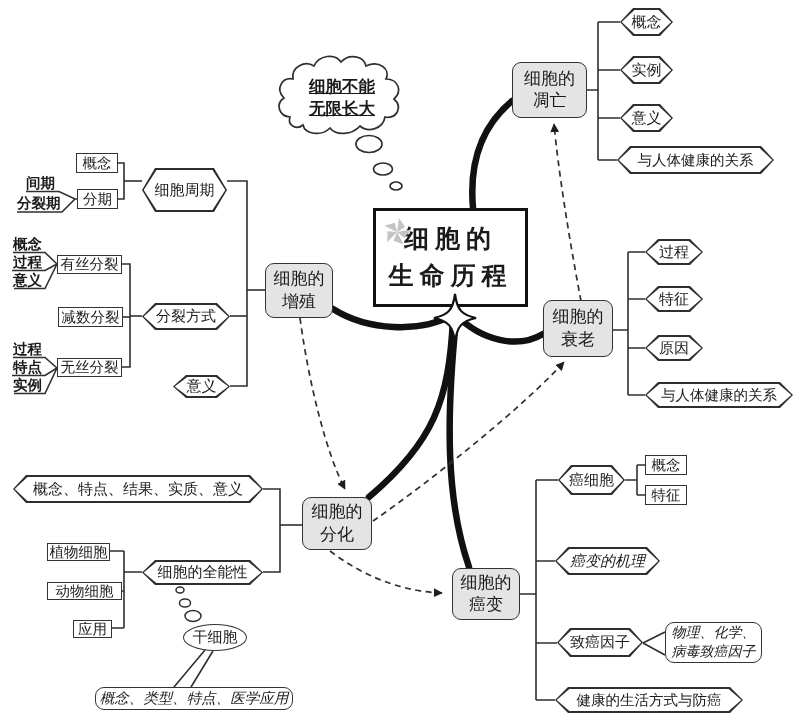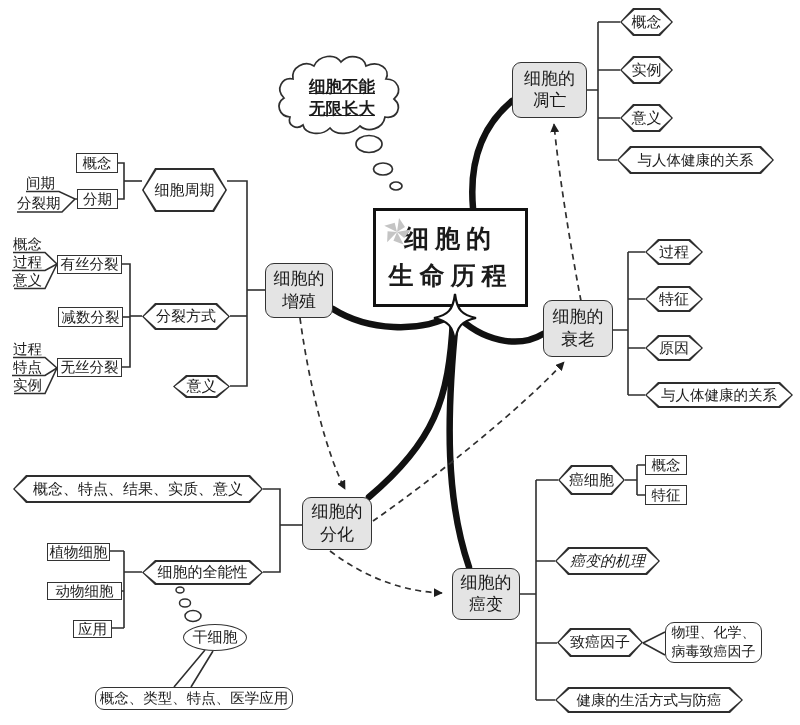--- a/index.html
+++ b/index.html
@@ -23,26 +23,26 @@
        display:flex;flex-direction:column;align-items:center;justify-content:center;
        font-size:17px;line-height:1.32;white-space:nowrap;}
   
   .center-box{position:absolute;z-index:2;background:#fff;border:3px solid #111;box-sizing:border-box;
        display:flex;flex-direction:column;align-items:center;justify-content:center;
        font-size:25px;font-weight:600;letter-spacing:6px;line-height:1.45;white-space:nowrap;}
   .center-box .pinwheel{position:absolute;left:5px;top:5px;}
   
   .wbox{position:absolute;z-index:2;background:#fff;border:1.6px solid #333;border-radius:9px;box-sizing:border-box;
        display:flex;flex-direction:column;align-items:center;justify-content:center;
-       font-size:14.5px;line-height:1.35;white-space:nowrap;}
+       font-size:14.5px;line-height:1.35;white-space:nowrap;font-style:italic;}
   
   .ellipse{position:absolute;z-index:2;background:#fff;border:1.6px solid #333;border-radius:50%;box-sizing:border-box;
        display:flex;align-items:center;justify-content:center;font-size:15px;white-space:nowrap;}
   
-  .blabel{position:absolute;z-index:2;font-size:14.5px;white-space:nowrap;line-height:16px;}
+  .blabel{position:absolute;z-index:2;font-size:14.5px;white-space:nowrap;line-height:16px;font-weight:bold;}
   
   .cloud-text{position:absolute;z-index:2;font-size:16.5px;font-weight:600;text-align:center;line-height:22px;white-space:nowrap;}
 </style>
 </head>
 <body>
 
 <div id="canvas">
 
   <svg id="connectors" width="800" height="725" viewBox="0 0 800 725">
     <defs>

